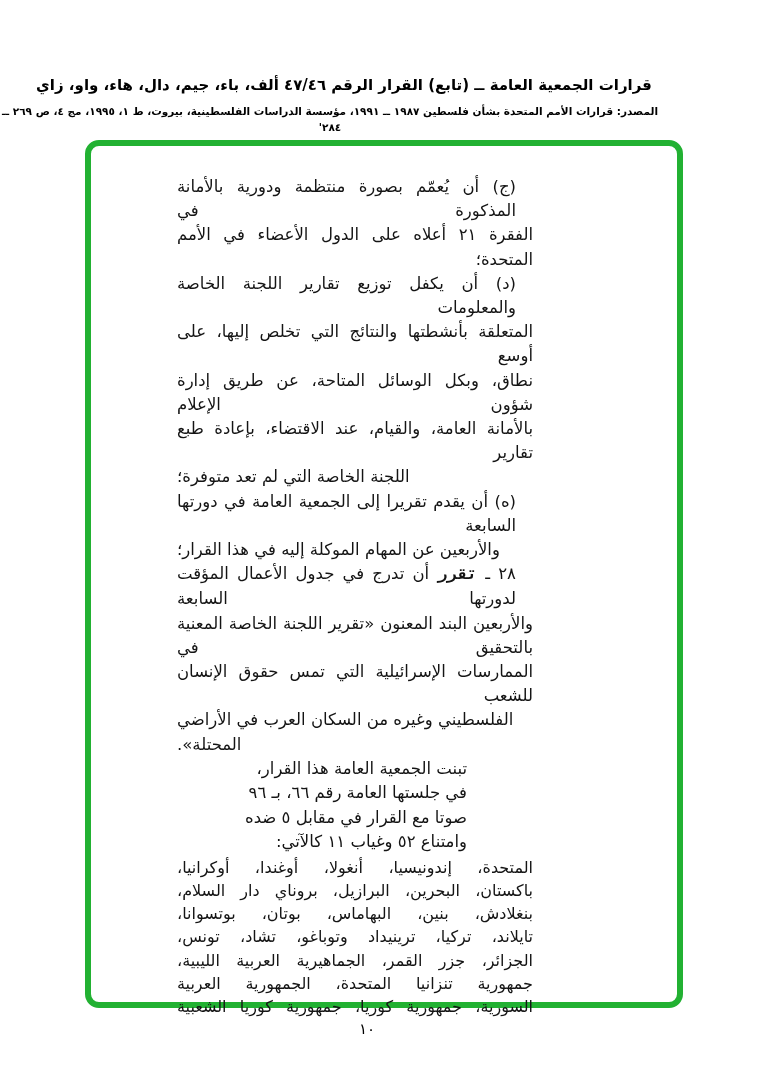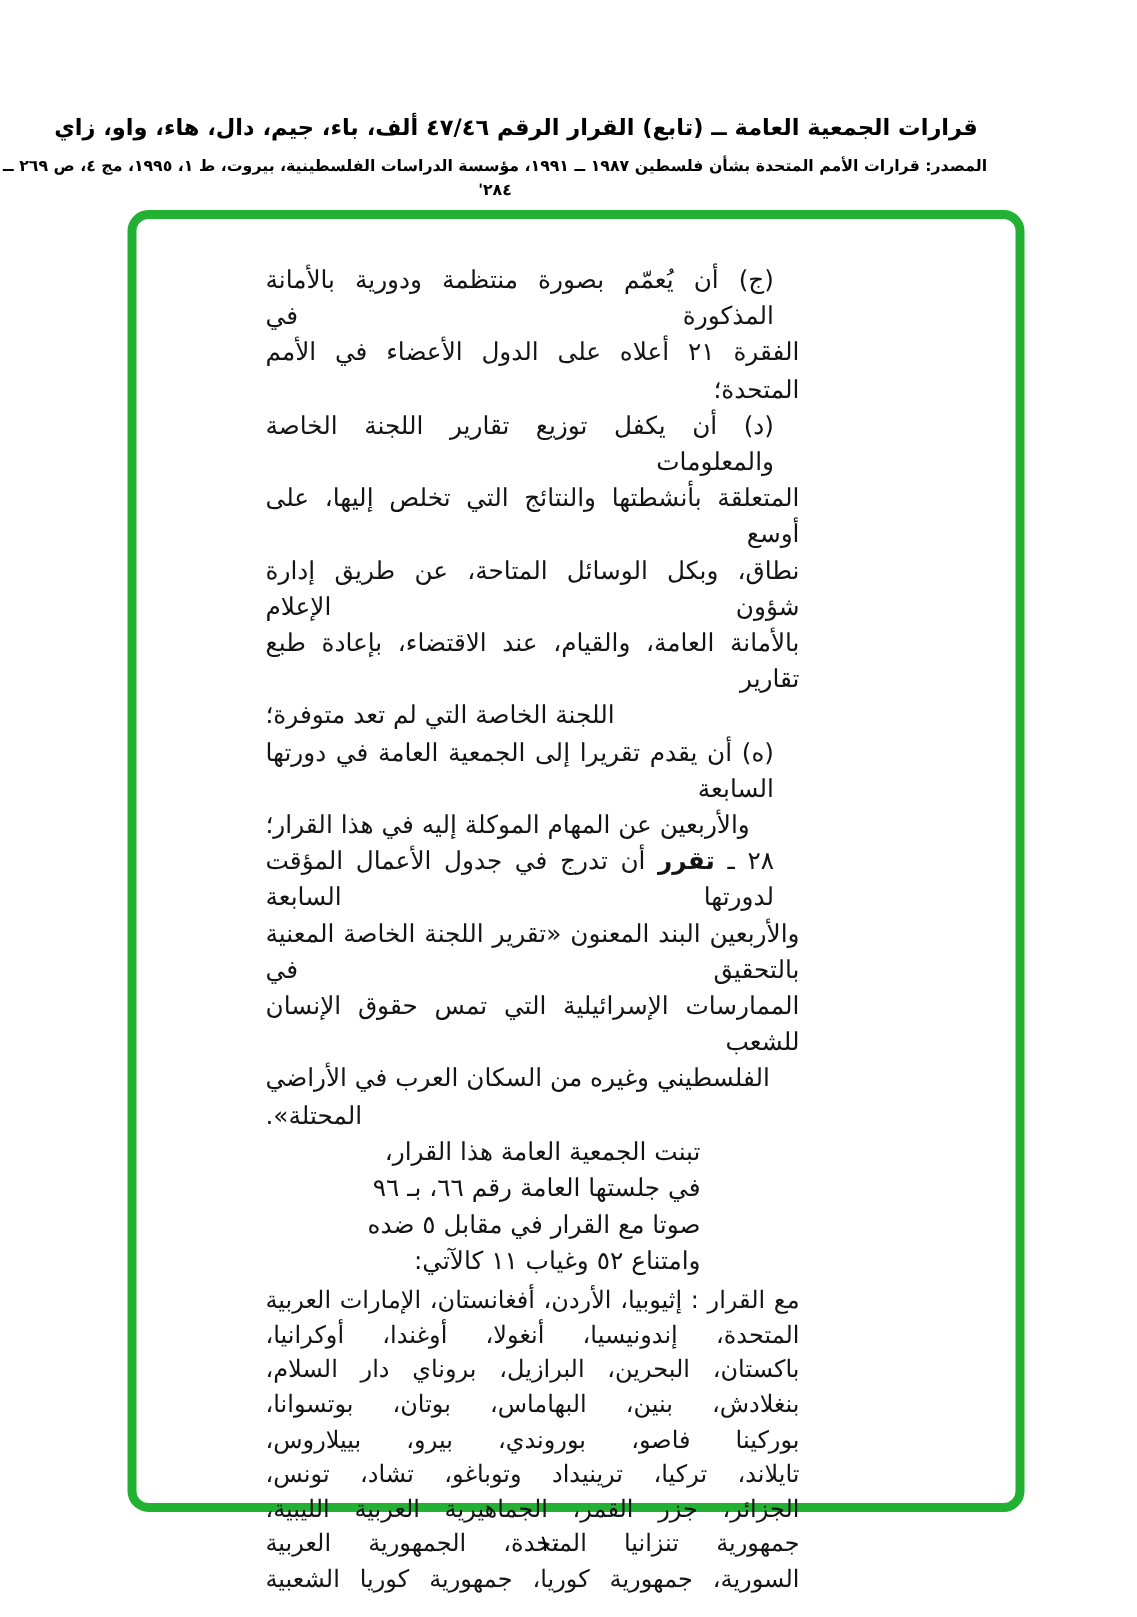--- a/index.html
+++ b/index.html
@@ -35,21 +35,21 @@
   .line{
     direction:rtl;text-align:left;
     font-size:16.5px;line-height:24.2px;
     color:#141414;
   }
   .line.j{text-align:justify;text-align-last:justify;text-justify:inter-word;}
   .line.ind{padding-right:17px;}
   .adopt .line{line-height:24.5px;padding-left:0;padding-right:66px;text-align:right;text-align-last:auto;}
   .votes{margin-top:1px;}
   .votes .line{font-size:16px;line-height:23.2px;}
-  .b{font-weight:bold;}
+  .b{font-weight:bold;font-family:Liberation Mono, monospace;}
   .pagenum{
     position:absolute;top:1020px;left:0;width:734px;
     text-align:center;direction:rtl;
     font-weight:normal;font-size:15px;color:#000;
   }
 </style>
 </head>
 <body>
 
 <div class="hdr1">قرارات الجمعية العامة ــ (تابع) القرار الرقم ٤٧/٤٦ ألف، باء، جيم، دال، هاء، واو، زاي</div>
@@ -73,25 +73,23 @@
       <div class="line j">الممارسات الإسرائيلية التي تمس حقوق الإنسان للشعب</div>
       <div class="line">الفلسطيني وغيره من السكان العرب في الأراضي المحتلة».</div>
     </div>
   <div class="adopt">
       <div class="line">تبنت الجمعية العامة هذا القرار،</div>
       <div class="line">في جلستها العامة رقم ٦٦، بـ ٩٦</div>
       <div class="line">صوتا مع القرار في مقابل ٥ ضده</div>
       <div class="line">وامتناع ٥٢ وغياب ١١ كالآتي:</div>
     </div>
   <div class="votes">
-      <div class="line j">مع القرار : إثيوبيا، الأردن، أفغانستان، الإمارات العربية</div>
       <div class="line j">المتحدة، إندونيسيا، أنغولا، أوغندا، أوكرانيا،</div>
       <div class="line j">باكستان، البحرين، البرازيل، بروناي دار السلام،</div>
       <div class="line j">بنغلادش، بنين، البهاماس، بوتان، بوتسوانا،</div>
-      <div class="line j">بوركينا فاصو، بوروندي، بيرو، بييلاروس،</div>
       <div class="line j">تايلاند، تركيا، ترينيداد وتوباغو، تشاد، تونس،</div>
       <div class="line j">الجزائر، جزر القمر، الجماهيرية العربية الليبية،</div>
       <div class="line j">جمهورية تنزانيا المتحدة، الجمهورية العربية</div>
       <div class="line j">السورية، جمهورية كوريا، جمهورية كوريا الشعبية</div>
     </div>
 </div>
 
 <div class="pagenum">١٠</div>
 
 </body></html>

